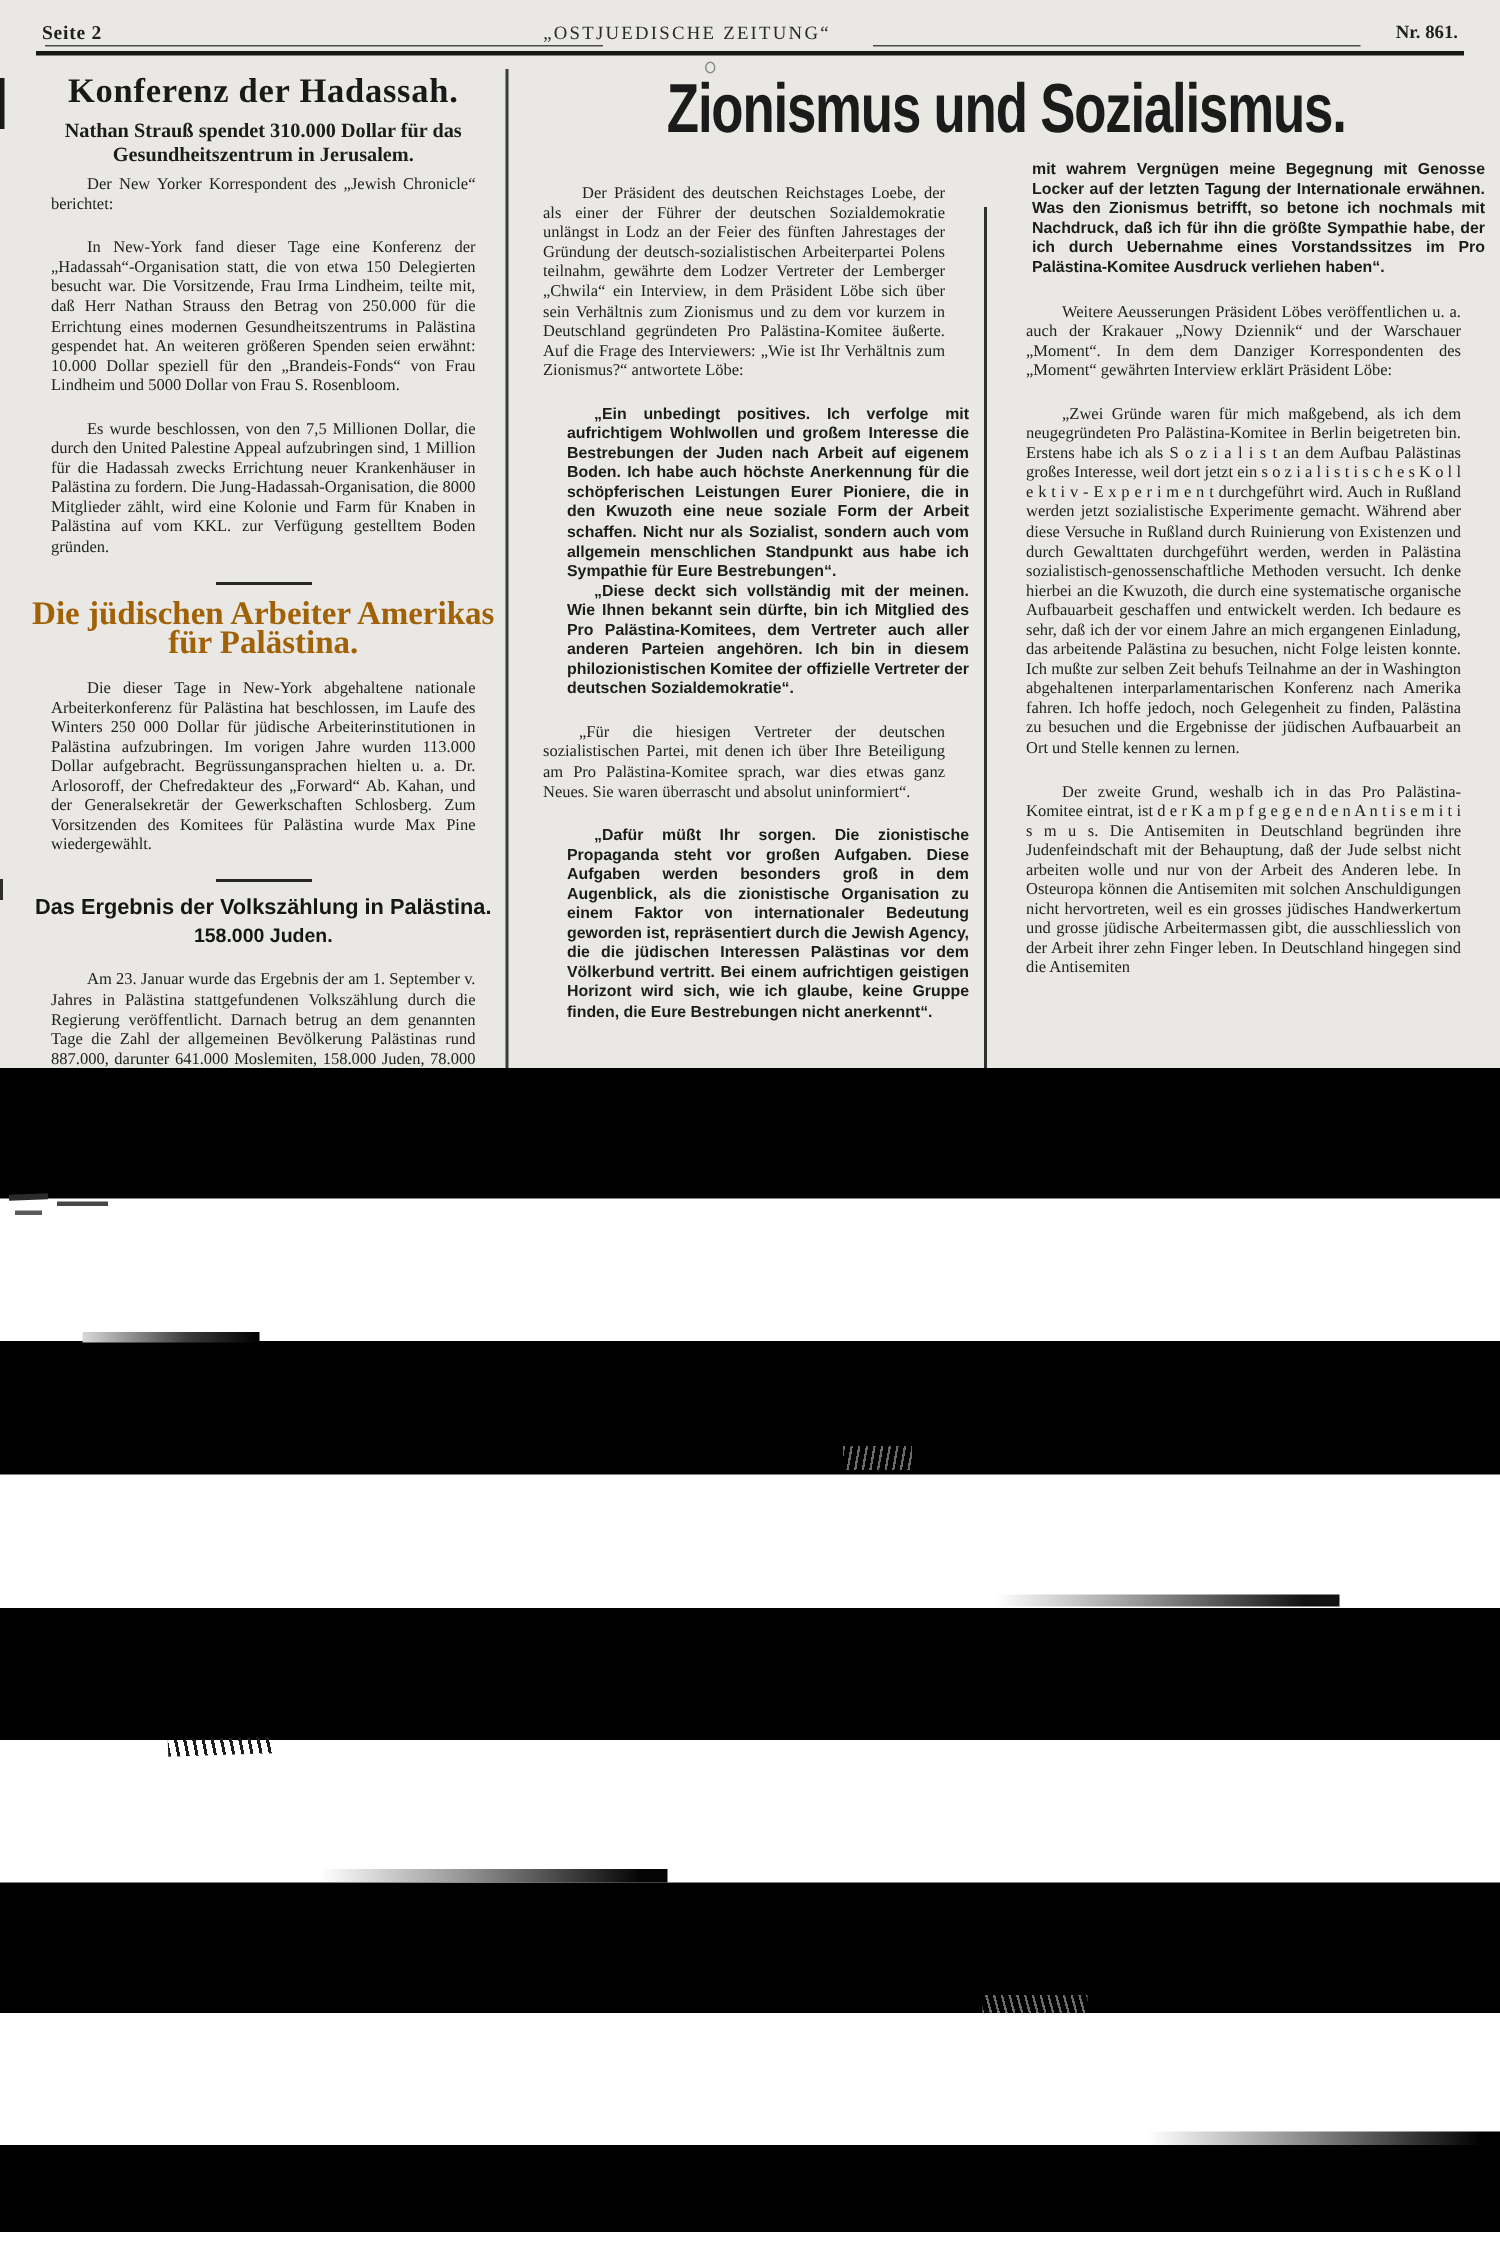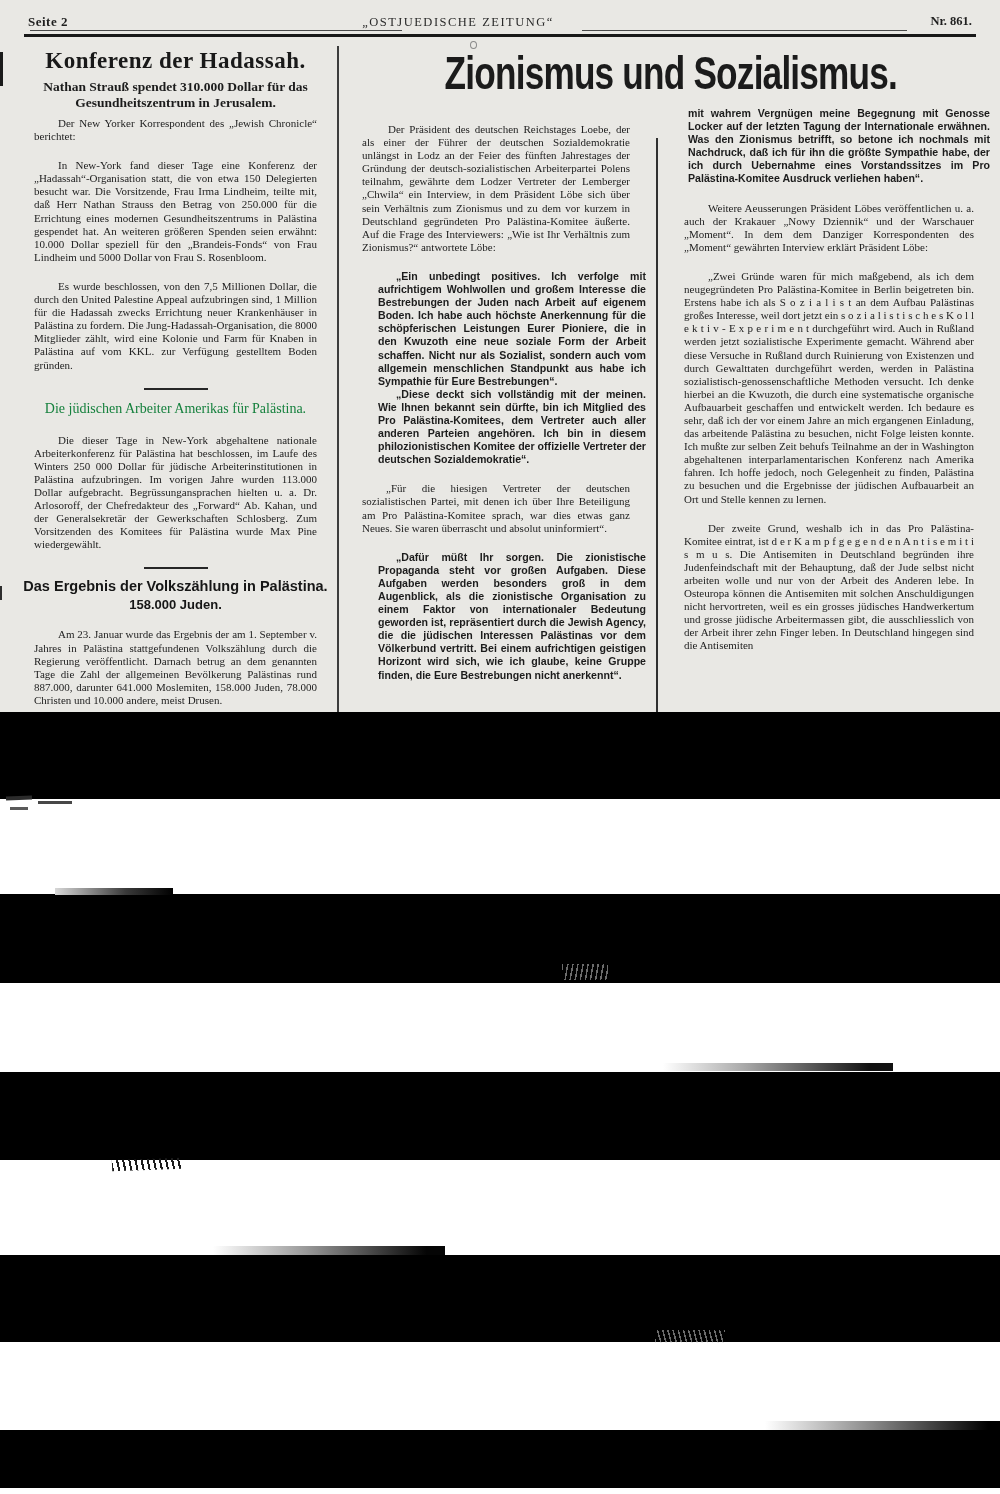--- a/index.html
+++ b/index.html
@@ -22,21 +22,21 @@
   .vdiv-left{position:absolute;left:337px;top:46px;width:2px;height:666px;background:#3c3c3c;}
   .main-area{position:absolute;left:346px;top:48px;width:650px;}
   .vdiv-mid{position:absolute;left:656px;top:138px;width:2px;height:574px;background:#303030;}
 
   
   .a1-title{font-size:23px;font-weight:bold;text-align:center;letter-spacing:.5px;color:#191919;}
   .a1-sub{font-size:13.5px;font-weight:bold;text-align:center;line-height:16px;margin-top:5px;color:#1c1c1c;}
   .body{font-size:11px;line-height:13.1px;text-align:justify;text-indent:24px;margin:16px;color:#222;}
   .body.first{margin-top:6px;}
   .hdiv{width:64px;height:2px;background:#262626;margin:10px auto 9px auto;}
-  .a2-title{font-size:14px;font-weight:normal;text-align:center;line-height:19px;color:#15803d;}
+  .a2-title{font-size:22px;font-weight:bold;text-align:center;line-height:19px;color:#a16207;}
   .a2-title{margin-bottom:6px;}
   .sans{font-family:"Liberation Sans","DejaVu Sans",sans-serif;}
   .a3-title{font-size:14.5px;font-weight:bold;text-align:center;line-height:17px;color:#161616;}
   .a3-sub{font-size:13px;font-weight:bold;text-align:center;margin:2px 0 5px 0;color:#161616;}
 
   
   .main-title-wrap{width:650px;text-align:center;}
   .main-title{display:inline-block;font-family:"Liberation Sans","DejaVu Sans",sans-serif;
               font-weight:bold;font-size:44px;letter-spacing:-1px;white-space:nowrap;
               transform:scale(.80,1.05);transform-origin:center;color:#1b1b1b;}

